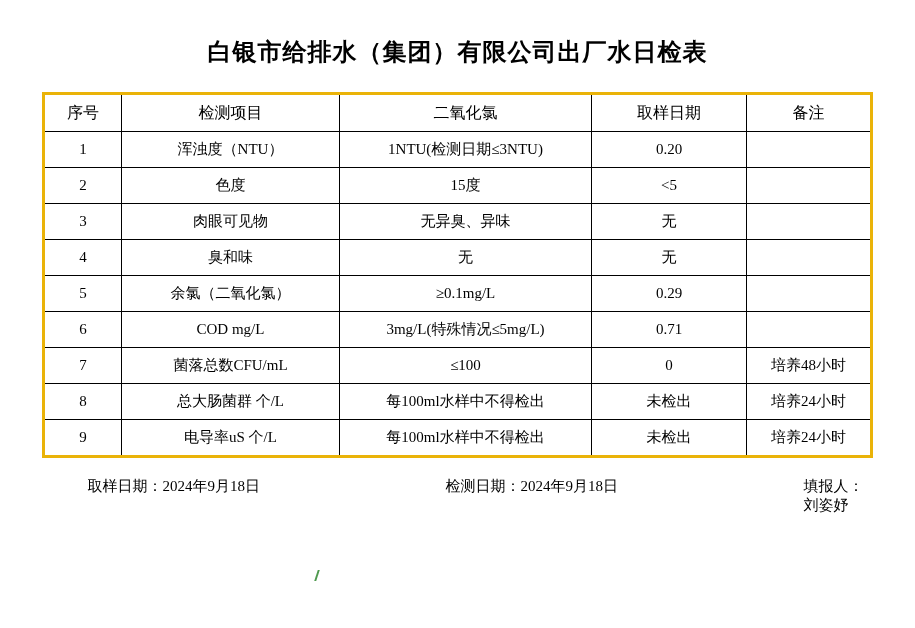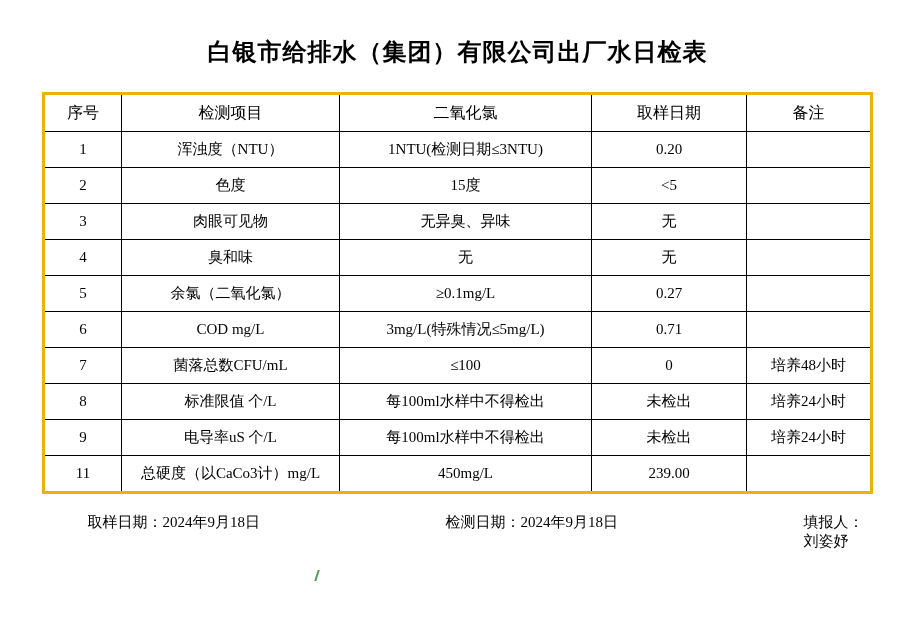--- a/index.html
+++ b/index.html
@@ -136,57 +136,50 @@
         <td>4</td>
         <td>臭和味</td>
         <td>无</td>
         <td>无</td>
         <td></td>
       </tr>
       <tr>
         <td>5</td>
         <td>余氯（二氧化氯）</td>
         <td>≥0.1mg/L</td>
-        <td>0.27</td>
+        <td>0.29</td>
         <td></td>
       </tr>
       <tr>
         <td>6</td>
         <td>COD          mg/L</td>
         <td>3mg/L(特殊情况≤5mg/L)</td>
         <td>0.71</td>
         <td></td>
       </tr>
       <tr>
         <td>7</td>
         <td>菌落总数CFU/mL</td>
         <td>≤100</td>
         <td>0</td>
         <td>培养48小时</td>
       </tr>
       <tr>
         <td>8</td>
-        <td>标准限值 个/L</td>
+        <td>总大肠菌群 个/L</td>
         <td>每100ml水样中不得检出</td>
         <td>未检出</td>
         <td>培养24小时</td>
       </tr>
       <tr>
         <td>9</td>
         <td>电导率uS 个/L</td>
         <td>每100ml水样中不得检出</td>
         <td>未检出</td>
         <td>培养24小时</td>
-      </tr>
-      <tr>
-        <td>11</td>
-        <td>总硬度（以CaCo3计）mg/L</td>
-        <td>450mg/L</td>
-        <td>239.00</td>
-        <td></td>
       </tr>
     </tbody>
   </table>
 
   <div class="footer">
     <div class="f1">取样日期：2024年9月18日</div>
     <div class="f2">检测日期：2024年9月18日</div>
     <div class="f3">填报人：刘姿妤</div>
   </div>
 

